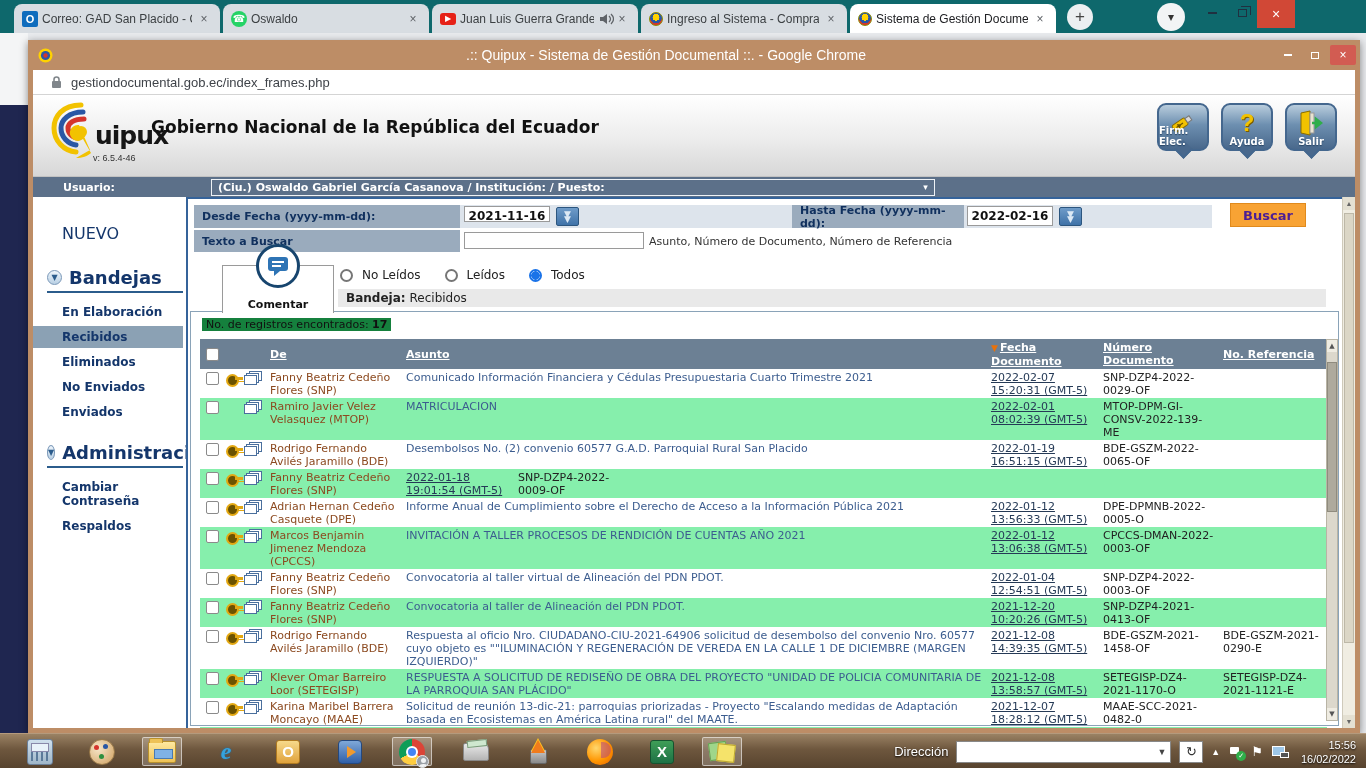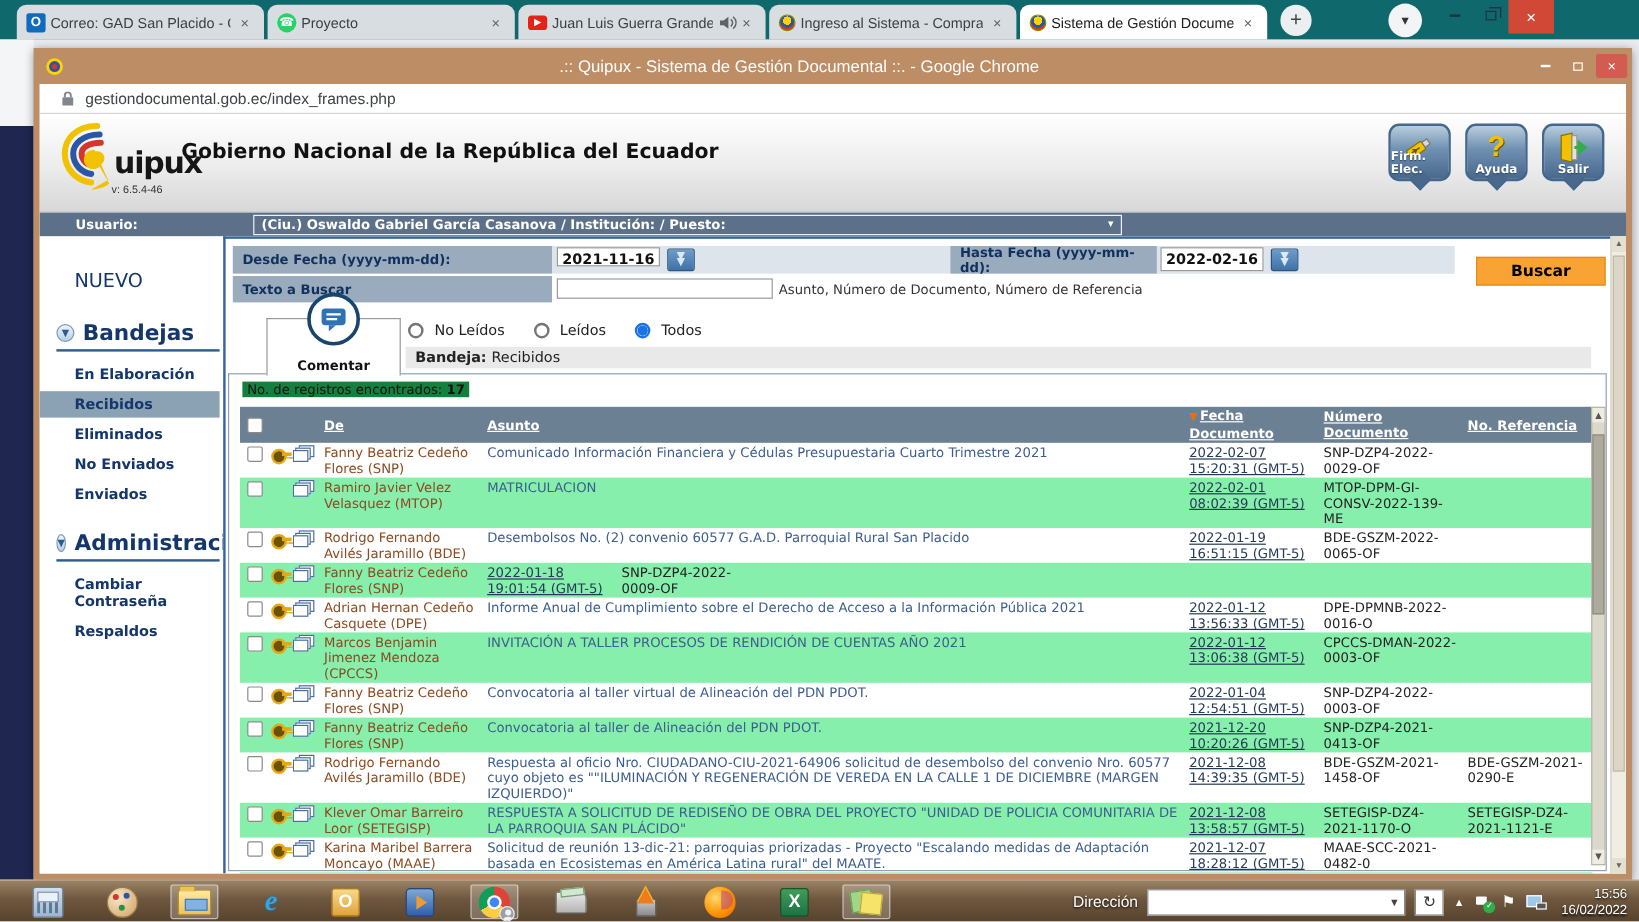--- a/index.html
+++ b/index.html
@@ -78,21 +78,21 @@
   .sitem.sel{background:#8ba1b4;margin-right:3px}
   .sgap{height:16px}
 
   
   .content{position:relative;width:1156px;border-left:2px solid #35639a;border-top:2px solid #35639a;background:#fff;font-family:"DejaVu Sans",sans-serif}
   .frm-label{position:absolute;background:#9aabbd;color:#10305e;font-size:11px;font-weight:bold;display:flex;align-items:center;padding-left:8px}
   .frm-strip{position:absolute;background:#dde4ec}
   .inp{position:absolute;background:#fff;border:1px solid #9a9a9a;font-size:12px;font-weight:bold;font-family:"DejaVu Sans",sans-serif;text-align:center;color:#111}
   .calbtn{position:absolute;width:23px;height:19px;background:linear-gradient(#6f9cc9,#3f72a8);border:1px solid #2c567f;border-radius:2px;color:#dce9f5;font-size:9px;display:flex;align-items:center;justify-content:center;flex-direction:column;line-height:5px}
   .hint{position:absolute;font-size:11px;color:#333}
-  .buscar{position:absolute;left:1042px;top:15px;width:108px;height:24px;background:#f8a334;border:1px solid #e08a1d;color:#000000;font-weight:bold;font-size:13px;display:flex;align-items:center;justify-content:center;font-family:"DejaVu Sans",sans-serif}
+  .buscar{position:absolute;left:1042px;top:4px;width:76px;height:24px;background:#f8a334;border:1px solid #e08a1d;color:#4c1d95;font-weight:bold;font-size:13px;display:flex;align-items:center;justify-content:center;font-family:"DejaVu Sans",sans-serif}
 
   .results-frame{position:absolute;left:2px;top:112px;right:3px;bottom:2px;border:1px solid #8aa3b8}
   .comtab{position:absolute;left:34px;top:66px;width:112px;height:48px;background:#fff;border:1px solid #9a9a9a;border-bottom:none;z-index:3}
   .comcircle{position:absolute;left:50%;top:-22px;margin-left:-22px;width:44px;height:44px;border-radius:50%;background:#fff;border:3px solid #17456e;display:flex;align-items:center;justify-content:center}
   .comlabel{position:absolute;bottom:2px;width:100%;text-align:center;font-size:11px;font-weight:bold;color:#111}
   .radiorow{position:absolute;left:152px;top:69px;display:flex;align-items:center;gap:7px;font-size:12px;color:#222;z-index:2}
   .radio{width:13px;height:13px;border-radius:50%;border:2px solid #767676;background:#fff;margin-right:2px}
   .radio.checked{border-color:#1a73e8;background:radial-gradient(circle,#1a73e8 0 4px,#fff 4.5px)}
   .rspace{width:10px}
   .bandeja{position:absolute;left:150px;top:90px;right:16px;height:18px;background:#e9e9e9;display:flex;align-items:center;padding-left:8px;font-size:12px;color:#222;z-index:1}
@@ -192,21 +192,21 @@
 
 <div class="tabstrip">
   <div style="width:14px"></div>
   <div class="tab">
     <span class="fav fav-outlook">O</span>
     <span class="tlabel">Correo: GAD San Placido - Out</span>
     <span class="tclose">×</span>
   </div>
   <div class="tab">
     <span class="fav fav-whatsapp">☎</span>
-    <span class="tlabel">Proyecto</span>
+    <span class="tlabel">Oswaldo</span>
     <span class="tclose">×</span>
   </div>
   <div class="tab">
     <span class="fav fav-youtube">▶</span>
     <span class="tlabel">Juan Luis Guerra Grande M</span>
     <span class="spk"><svg width="14" height="12" viewBox="0 0 14 12">
           <polygon points="0,4 3,4 7,1 7,11 3,8 0,8" fill="#5f6368"></polygon>
           <path d="M9 3 q3 3 0 6 M11 1 q5 5 0 10" stroke="#5f6368" fill="none" stroke-width="1.2"></path>
         </svg></span>
     <span class="tclose">×</span>
@@ -455,21 +455,21 @@
           </div>
           <div class="trow">
             <div class="td c-chk">
                 <span class="cbx"></span>
               </div>
             <div class="td c-key"><span class="keyicon"></span></div>
             <div class="td c-doc"><span class="docicon"><i></i><i></i><i></i></span></div>
             <div class="td c-de">Adrian Hernan Cedeño Casquete (DPE)</div>
             <div class="td c-as">Informe Anual de Cumplimiento sobre el Derecho de Acceso a la Información Pública 2021</div>
             <div class="td c-fe"><span class="datelink">2022-01-12 13:56:33 (GMT-5)</span></div>
-            <div class="td c-nu">DPE-DPMNB-2022-0016-O</div>
+            <div class="td c-nu">DPE-DPMNB-2022-0005-O</div>
             <div class="td c-re"></div>
           </div>
           <div class="trow alt">
             <div class="td c-chk">
                 <span class="cbx"></span>
               </div>
             <div class="td c-key"><span class="keyicon"></span></div>
             <div class="td c-doc"><span class="docicon"><i></i><i></i><i></i></span></div>
             <div class="td c-de">Marcos Benjamin Jimenez Mendoza (CPCCS)</div>
             <div class="td c-as">INVITACIÓN A TALLER PROCESOS DE RENDICIÓN DE CUENTAS AÑO 2021</div>

